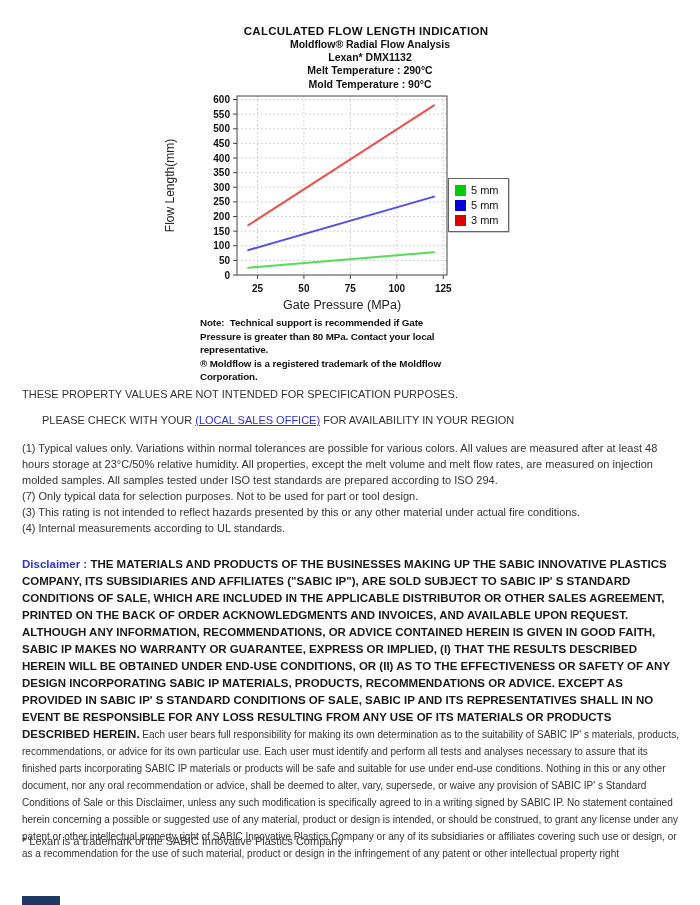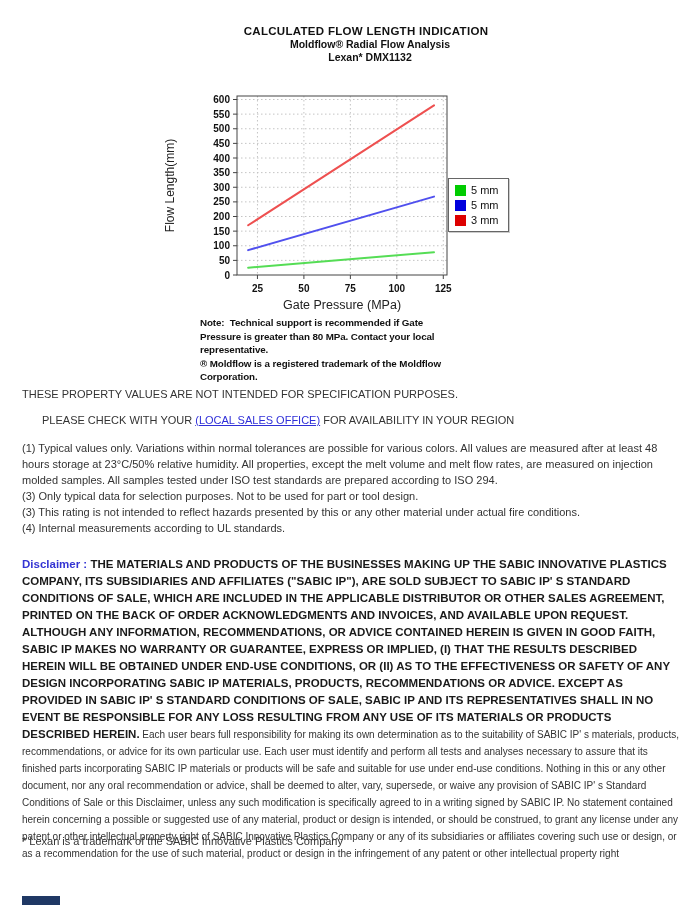--- a/index.html
+++ b/index.html
@@ -40,20 +40,22 @@
   .footer-line{top:833px;}
   .footer-bar{position:absolute;left:22px;top:896px;width:38px;height:9px;background:#1f3864;}
 </style>
 </head>
 <body>
 
 <div class="chart-header">
   <div class="t1">CALCULATED FLOW LENGTH INDICATION</div>
   <div class="t2">Moldflow® Radial Flow Analysis</div>
   <div class="t2">Lexan*  DMX1132</div>
+  <div class="t2">Melt Temperature : 290°C</div>
+  <div class="t2">Mold Temperature : 90°C</div>
 </div>
 
 <div class="chart-area">
   <svg width="400" height="235" viewBox="0 0 400 235">
       <line x1="77" y1="172.37581699346404" x2="287" y2="172.37581699346404" stroke="#c4c4c4" stroke-width="1" stroke-dasharray="1.5 2.5"></line>
       <line x1="77" y1="157.7516339869281" x2="287" y2="157.7516339869281" stroke="#c4c4c4" stroke-width="1" stroke-dasharray="1.5 2.5"></line>
       <line x1="77" y1="143.12745098039215" x2="287" y2="143.12745098039215" stroke="#c4c4c4" stroke-width="1" stroke-dasharray="1.5 2.5"></line>
       <line x1="77" y1="128.50326797385623" x2="287" y2="128.50326797385623" stroke="#c4c4c4" stroke-width="1" stroke-dasharray="1.5 2.5"></line>
       <line x1="77" y1="113.87908496732027" x2="287" y2="113.87908496732027" stroke="#c4c4c4" stroke-width="1" stroke-dasharray="1.5 2.5"></line>
       <line x1="77" y1="99.25490196078432" x2="287" y2="99.25490196078432" stroke="#c4c4c4" stroke-width="1" stroke-dasharray="1.5 2.5"></line>
@@ -132,21 +134,21 @@
 representative.
 ® Moldflow is a registered trademark of the Moldflow
 Corporation.</div>
 
 <div class="tb spec-line">THESE PROPERTY VALUES ARE NOT INTENDED FOR SPECIFICATION PURPOSES.</div>
 
 <div class="tb check-line"><span>PLEASE CHECK WITH YOUR </span><a href="#">(LOCAL SALES OFFICE)</a><span> FOR AVAILABILITY IN YOUR REGION</span></div>
 
 <div class="tb notes">
   <div>(1) Typical values only. Variations within normal tolerances are possible for various colors. All values are measured after at least 48 hours storage at 23°C/50% relative humidity. All properties, except the melt volume and melt flow rates, are measured on injection molded samples. All samples tested under ISO test standards are prepared according to ISO 294.</div>
-  <div>(3) Only typical data for selection purposes. Not to be used for part or tool design.</div>
+  <div>(7) Only typical data for selection purposes. Not to be used for part or tool design.</div>
   <div>(3) This rating is not intended to reflect hazards presented by this or any other material under actual fire conditions.</div>
   <div>(4) Internal measurements according to UL standards.</div>
 </div>
 
 <div class="tb disclaimer"><span class="dlabel">Disclaimer : </span><span class="dbold">THE MATERIALS AND PRODUCTS OF THE BUSINESSES MAKING UP THE SABIC INNOVATIVE PLASTICS COMPANY, ITS SUBSIDIARIES AND AFFILIATES ("SABIC IP"), ARE SOLD SUBJECT TO SABIC IP' S STANDARD CONDITIONS OF SALE, WHICH ARE INCLUDED IN THE APPLICABLE DISTRIBUTOR OR OTHER SALES AGREEMENT, PRINTED ON THE BACK OF ORDER ACKNOWLEDGMENTS AND INVOICES, AND AVAILABLE UPON REQUEST. ALTHOUGH ANY INFORMATION, RECOMMENDATIONS, OR ADVICE CONTAINED HEREIN IS GIVEN IN GOOD FAITH, SABIC IP MAKES NO WARRANTY OR GUARANTEE, EXPRESS OR IMPLIED, (I) THAT THE RESULTS DESCRIBED HEREIN WILL BE OBTAINED UNDER END-USE CONDITIONS, OR (II) AS TO THE EFFECTIVENESS OR SAFETY OF ANY DESIGN INCORPORATING SABIC IP MATERIALS, PRODUCTS, RECOMMENDATIONS OR ADVICE. EXCEPT AS PROVIDED IN SABIC IP' S STANDARD CONDITIONS OF SALE, SABIC IP AND ITS REPRESENTATIVES SHALL IN NO EVENT BE RESPONSIBLE FOR ANY LOSS RESULTING FROM ANY USE OF ITS MATERIALS OR PRODUCTS DESCRIBED HEREIN.</span><span class="dreg"> Each user bears full responsibility for making its own determination as to the suitability of SABIC IP' s materials, products, recommendations, or advice for its own particular use. Each user must identify and perform all tests and analyses necessary to assure that its finished parts incorporating SABIC IP materials or products will be safe and suitable for use under end-use conditions. Nothing in this or any other document, nor any oral recommendation or advice, shall be deemed to alter, vary, supersede, or waive any provision of SABIC IP' s Standard Conditions of Sale or this Disclaimer, unless any such modification is specifically agreed to in a writing signed by SABIC IP. No statement contained herein concerning a possible or suggested use of any material, product or design is intended, or should be construed, to grant any license under any patent or other intellectual property right of SABIC Innovative Plastics Company or any of its subsidiaries or affiliates covering such use or design, or as a recommendation for the use of such material, product or design in the infringement of any patent or other intellectual property right</span></div>
 
 <div class="tb footer-line">* Lexan is a trademark of the SABIC Innovative Plastics Company</div>
 
 <div class="footer-bar"></div>
 

